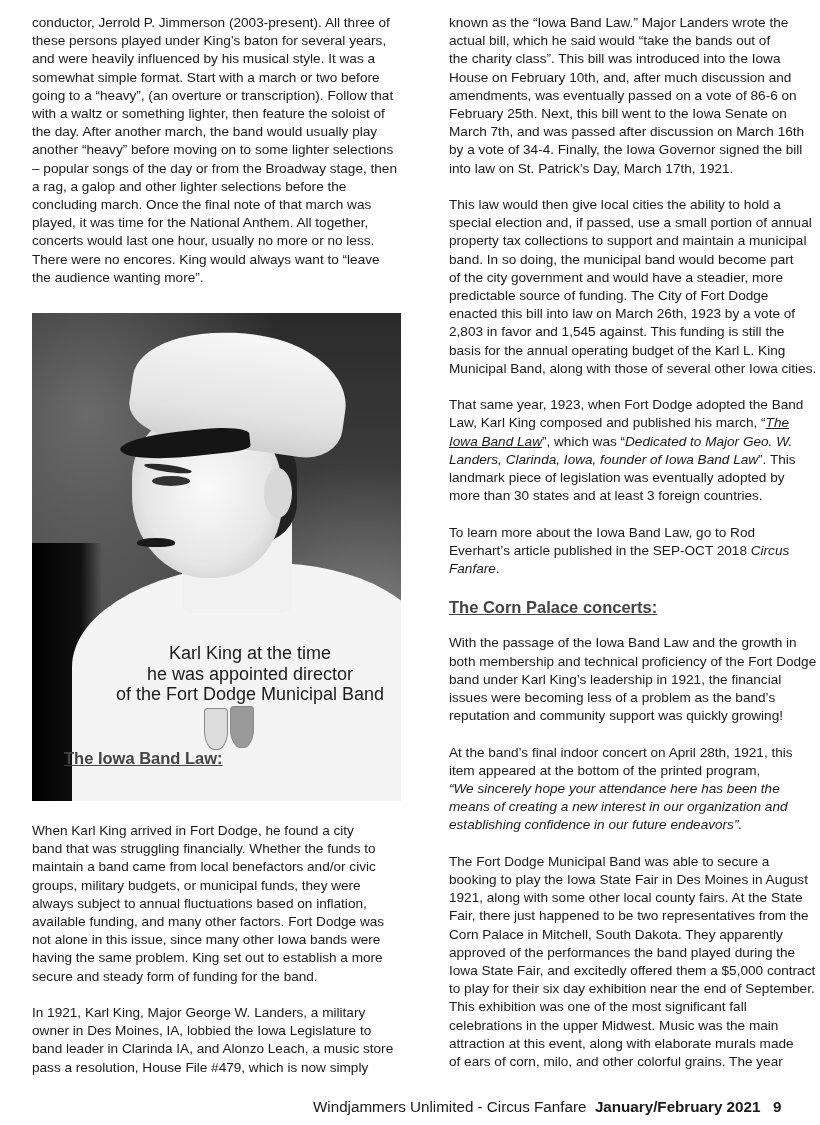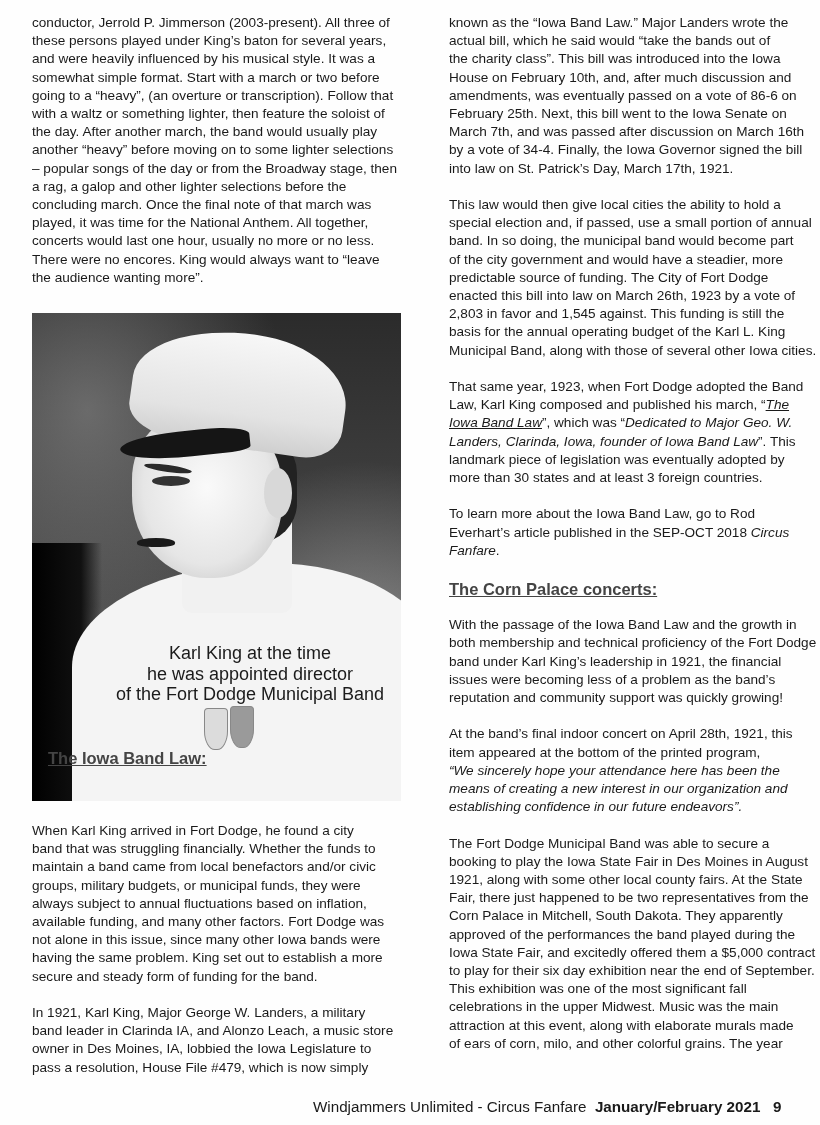--- a/index.html
+++ b/index.html
@@ -80,21 +80,21 @@
     position: absolute; left: 58px; top: 330px; width: 320px; text-align: center;
     font-size: 18px; line-height: 20.5px; color: #1b1b1b;
   }
   .photo .medal {
     position: absolute; width: 22px; height: 40px; border-radius: 4px 4px 45% 45%;
     border: 1px solid #888;
   }
   .photo .medal.m1 { left: 172px; top: 395px; background: #dcdcdc; }
   .photo .medal.m2 { left: 198px; top: 393px; background: #9a9a9a; }
   .photo .heading-overlay {
-    position: absolute; left: 16px; top: 436px;
+    position: absolute; left: 0; top: 436px; padding-left: 32px;
   }
   .heading-overlay .heading { font-size: 16.5px; }
   .quote { font-style: italic; margin: 0 0 18.2px 0; }
   .ital { font-style: italic; }
   .uital { font-style: italic; text-decoration: underline; }
   .footer {
     position: absolute; left: 313px; top: 1098px; font-size: 15.2px; white-space: nowrap; color: #1a1a1a;
   }
   .footer b { font-weight: bold; }
 </style>
@@ -153,41 +153,42 @@
     <span class="line">maintain a band came from local benefactors and/or civic</span>
     <span class="line">groups, military budgets, or municipal funds, they were</span>
     <span class="line">always subject to annual fluctuations based on inflation,</span>
     <span class="line">available funding, and many other factors.  Fort Dodge was</span>
     <span class="line">not alone in this issue, since many other Iowa bands were</span>
     <span class="line">having the same problem.  King set out to establish a more</span>
     <span class="line">secure and steady form of funding for the band.</span>
   </p>
   <p>
     <span class="line">In 1921, Karl King, Major George W. Landers, a military</span>
+    <span class="line">owner in Des Moines, IA, lobbied the Iowa Legislature to</span>
     <span class="line">band leader in Clarinda IA, and Alonzo Leach, a music store</span>
-    <span class="line">owner in Des Moines, IA, lobbied the Iowa Legislature to</span>
     <span class="line">pass a resolution, House File #479, which is now simply</span>
   </p>
 </div>
 
 <div class="col col-right nowrap-lines">
   <p>
     <span class="line">known as the “Iowa Band Law.”  Major Landers wrote the</span>
     <span class="line">actual bill, which he said would “take the bands out of</span>
     <span class="line">the charity class”.  This bill was introduced into the Iowa</span>
     <span class="line">House on February 10th, and, after much discussion and</span>
     <span class="line">amendments, was eventually passed on a vote of 86-6 on</span>
     <span class="line">February 25th.  Next, this bill went to the Iowa Senate on</span>
     <span class="line">March 7th, and was passed after discussion on March 16th</span>
     <span class="line">by a vote of 34-4.  Finally, the Iowa Governor signed the bill</span>
     <span class="line">into law on St. Patrick’s Day, March 17th, 1921.</span>
   </p>
   <p>
     <span class="line">This law would then give local cities the ability to hold a</span>
     <span class="line">special election and, if passed, use a small portion of annual</span>
+    <span class="line">property tax collections to support and maintain a municipal</span>
     <span class="line">band.  In so doing, the municipal band would become part</span>
     <span class="line">of the city government and would have a steadier, more</span>
     <span class="line">predictable source of funding.  The City of Fort Dodge</span>
     <span class="line">enacted this bill into law on March 26th, 1923 by a vote of</span>
     <span class="line">2,803 in favor and 1,545 against.  This funding is still the</span>
     <span class="line">basis for the annual operating budget of the Karl L. King</span>
     <span class="line">Municipal Band, along with those of several other Iowa cities.</span>
   </p>
   <p>
     <span class="line">That same year, 1923, when Fort Dodge adopted the Band</span>

